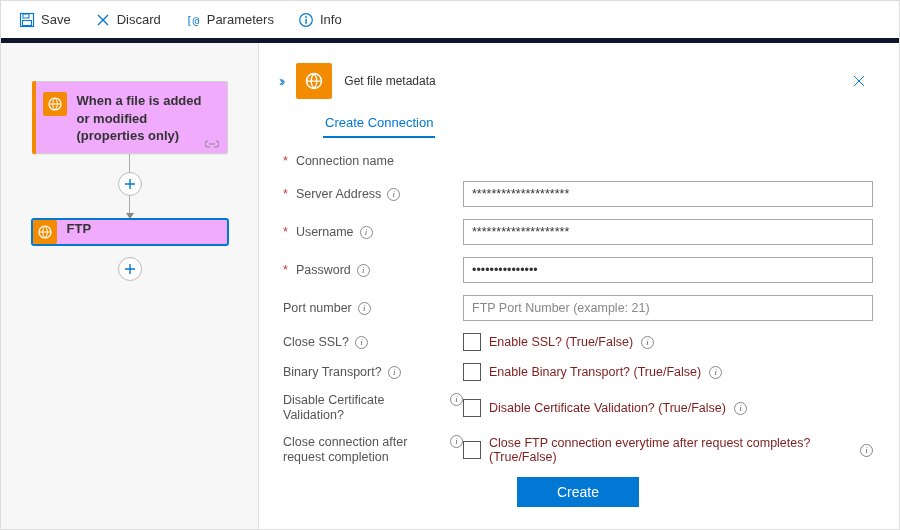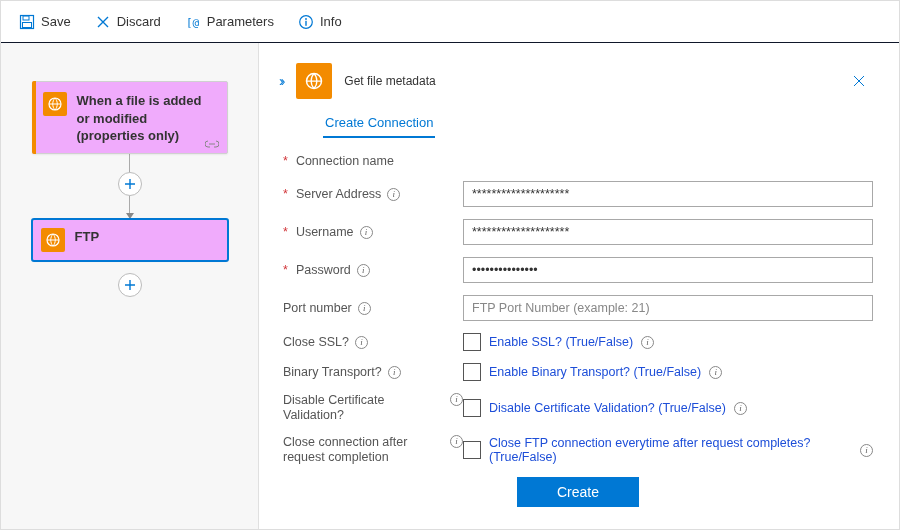--- a/index.html
+++ b/index.html
@@ -13,21 +13,21 @@
     height: 530px;
     overflow: hidden;
     border: 1px solid #ddd;
   }
   
   .toolbar {
     display: flex;
     align-items: center;
     height: 42px;
     padding: 0 8px;
-    border-bottom: 1px solid #0f172a;
+    border-bottom: 5px solid #0f172a;
     gap: 4px;
   }
   .tbtn {
     display: flex;
     align-items: center;
     gap: 6px;
     padding: 6px 10px;
     cursor: pointer;
     border-radius: 2px;
   }
@@ -182,21 +182,21 @@
     color: #333;
     font-family: inherit;
   }
   input::placeholder { color: #888; }
   .cb {
     width: 18px; height: 18px;
     border: 1px solid #555;
     flex-shrink: 0;
     cursor: pointer;
   }
-  .cb-label { font-size: 12.5px; color: #1d4ed8; }
+  .cb-label { font-size: 12.5px; color: #7f1d1d; }
   .info-i {
     width: 13px; height: 13px;
     border: 1px solid #888;
     border-radius: 50%;
     display: inline-flex;
     align-items: center; justify-content: center;
     font-size: 9px;
     color: #666;
     font-style: italic;
     font-family: Georgia, serif;
@@ -279,21 +279,21 @@
         </span>
       </div>
       <div class="connector"></div>
       <div class="add-btn">
         <svg width="12" height="12" viewBox="0 0 12 12">
             <path d="M6 1 V11 M1 6 H11" stroke="#0078d4" stroke-width="1.4"></path>
           </svg>
       </div>
       <div class="connector"></div>
       <div class="arrow-down"></div>
-      <div class="card selected" style="padding:8px;">
+      <div class="card selected" style="padding:0;">
         <div class="card-icon">
           <svg width="16" height="16" viewBox="0 0 16 16">
               <circle cx="8" cy="8" r="6" fill="none" stroke="#fff" stroke-width="1.2"></circle>
               <path d="M2 8 H14 M8 2 C5 5 5 11 8 14 M8 2 C11 5 11 11 8 14" stroke="#fff" stroke-width="1" fill="none"></path>
             </svg>
         </div>
         <div class="card-title">FTP</div>
       </div>
       <div style="height:12px"></div>
       <div class="add-btn">

